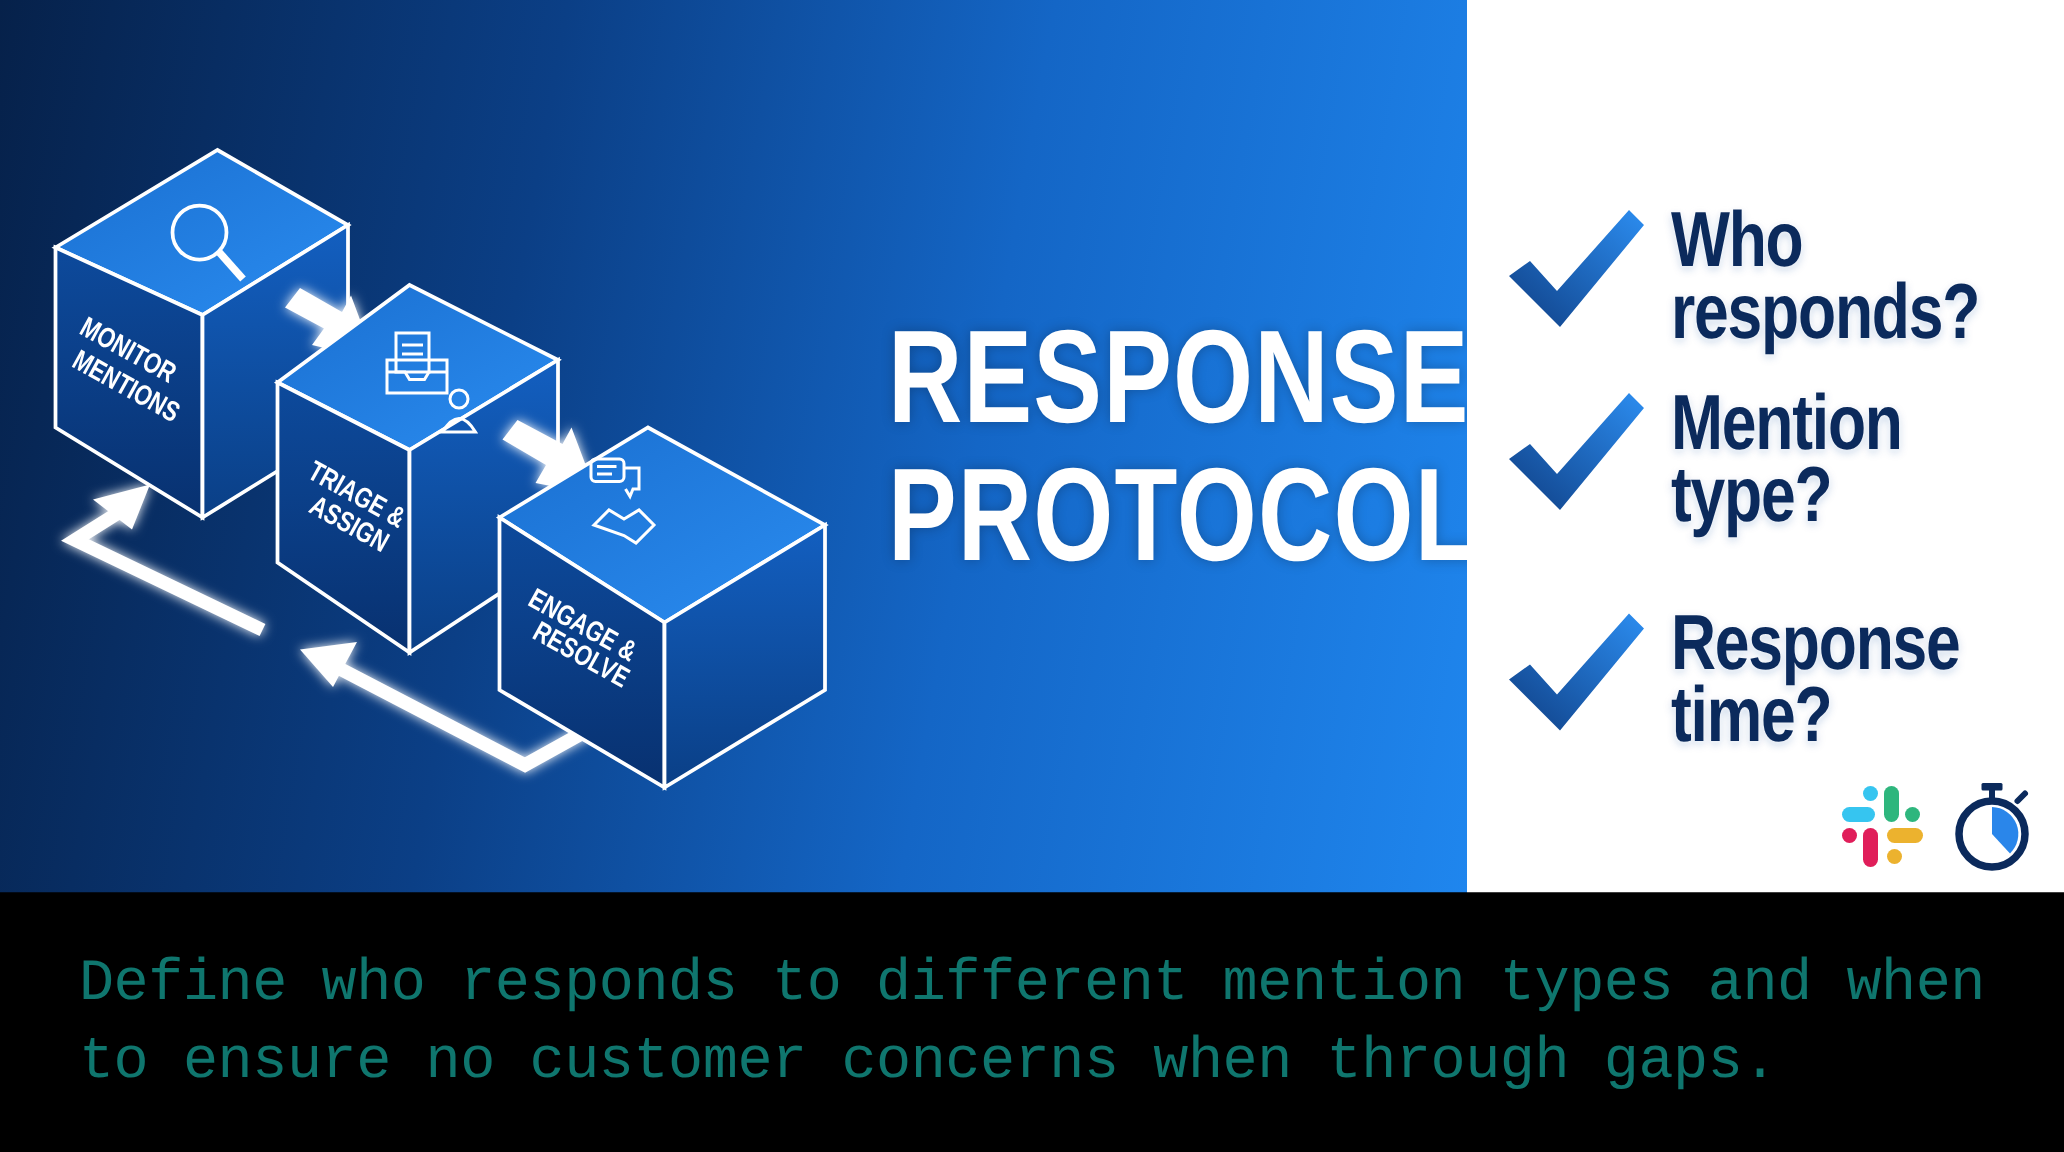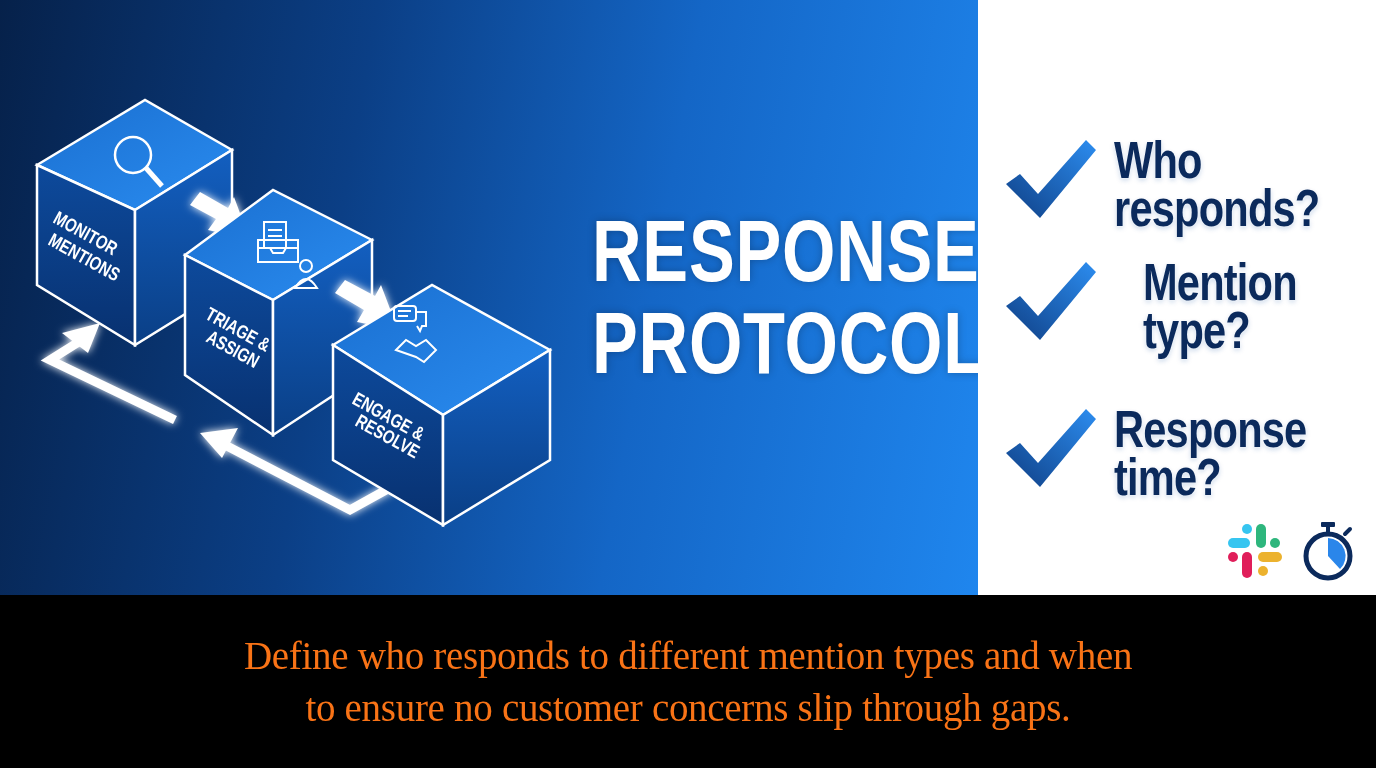--- a/index.html
+++ b/index.html
@@ -16,22 +16,22 @@
   .right-panel {
     position: absolute; left: 978px; top: 0; width: 398px; height: 595px;
     background: #ffffff;
   }
   .caption-bar {
     position: absolute; left: 0; top: 595px; width: 1376px; height: 173px;
     background: #000000;
     display: flex; align-items: center; justify-content: center;
   }
   .caption {
-    color: #f97316; font-size: 39px; text-align: center; line-height: 52px;
-    font-family: Liberation Serif, serif; font-weight: 500;
+    color: #0f766e; font-size: 39px; line-height: 52px;
+    font-family: Liberation Mono, monospace; font-weight: 500;
     letter-spacing: -0.3px;
   }
   .diagram { position: absolute; left: 0; top: 80px; }
   .title {
     position: absolute; left: 548px; top: 205px; width: 400px;
     text-align: center; color: #fff;
     font-family: "Liberation Sans", sans-serif; font-weight: 700;
     font-size: 88px; line-height: 92px;
     transform: scaleX(0.78); transform-origin: center;
     text-shadow: 0 0 10px rgba(0,0,0,0.25);
@@ -157,21 +157,21 @@
         </linearGradient>
       </defs>
     <path d="M6 48 L20 38 L38 58 L86 4 L96 14 L40 82 Z" fill="url(#ck1)"></path>
   </svg>
   <div class="check-text">
     <div>Who</div>
     <div>responds?</div>
   </div>
 </div>
 
-<div class="check-item" style="top:258px;gap:29px;">
+<div class="check-item" style="top:258px;">
   <svg class="check-icon" viewBox="0 0 100 90">
     <path d="M6 48 L20 38 L38 58 L86 4 L96 14 L40 82 Z" fill="url(#ck1)"></path>
   </svg>
   <div class="check-text">
     <div>Mention</div>
     <div>type?</div>
   </div>
 </div>
 
 <div class="check-item" style="top:405px;">
@@ -200,15 +200,15 @@
     <rect x="26" y="6" width="4" height="6" fill="#0b2a5c"></rect>
     <line x1="45" y1="14" x2="50" y2="9" stroke="#0b2a5c" stroke-width="4" stroke-linecap="round"></line>
     <circle cx="28" cy="36" r="22" fill="#fff" stroke="#0b2a5c" stroke-width="5"></circle>
     <path d="M28 36 L28 18 A18 18 0 0 1 40 49 Z" fill="#2a86ea"></path>
   </svg>
 </div>
 
 <div class="caption-bar">
   <div class="caption">
     <div>Define who responds to different mention types and when</div>
-    <div>to ensure no customer concerns slip through gaps.</div>
+    <div>to ensure no customer concerns when through gaps.</div>
   </div>
 </div>
 
 </body></html>

